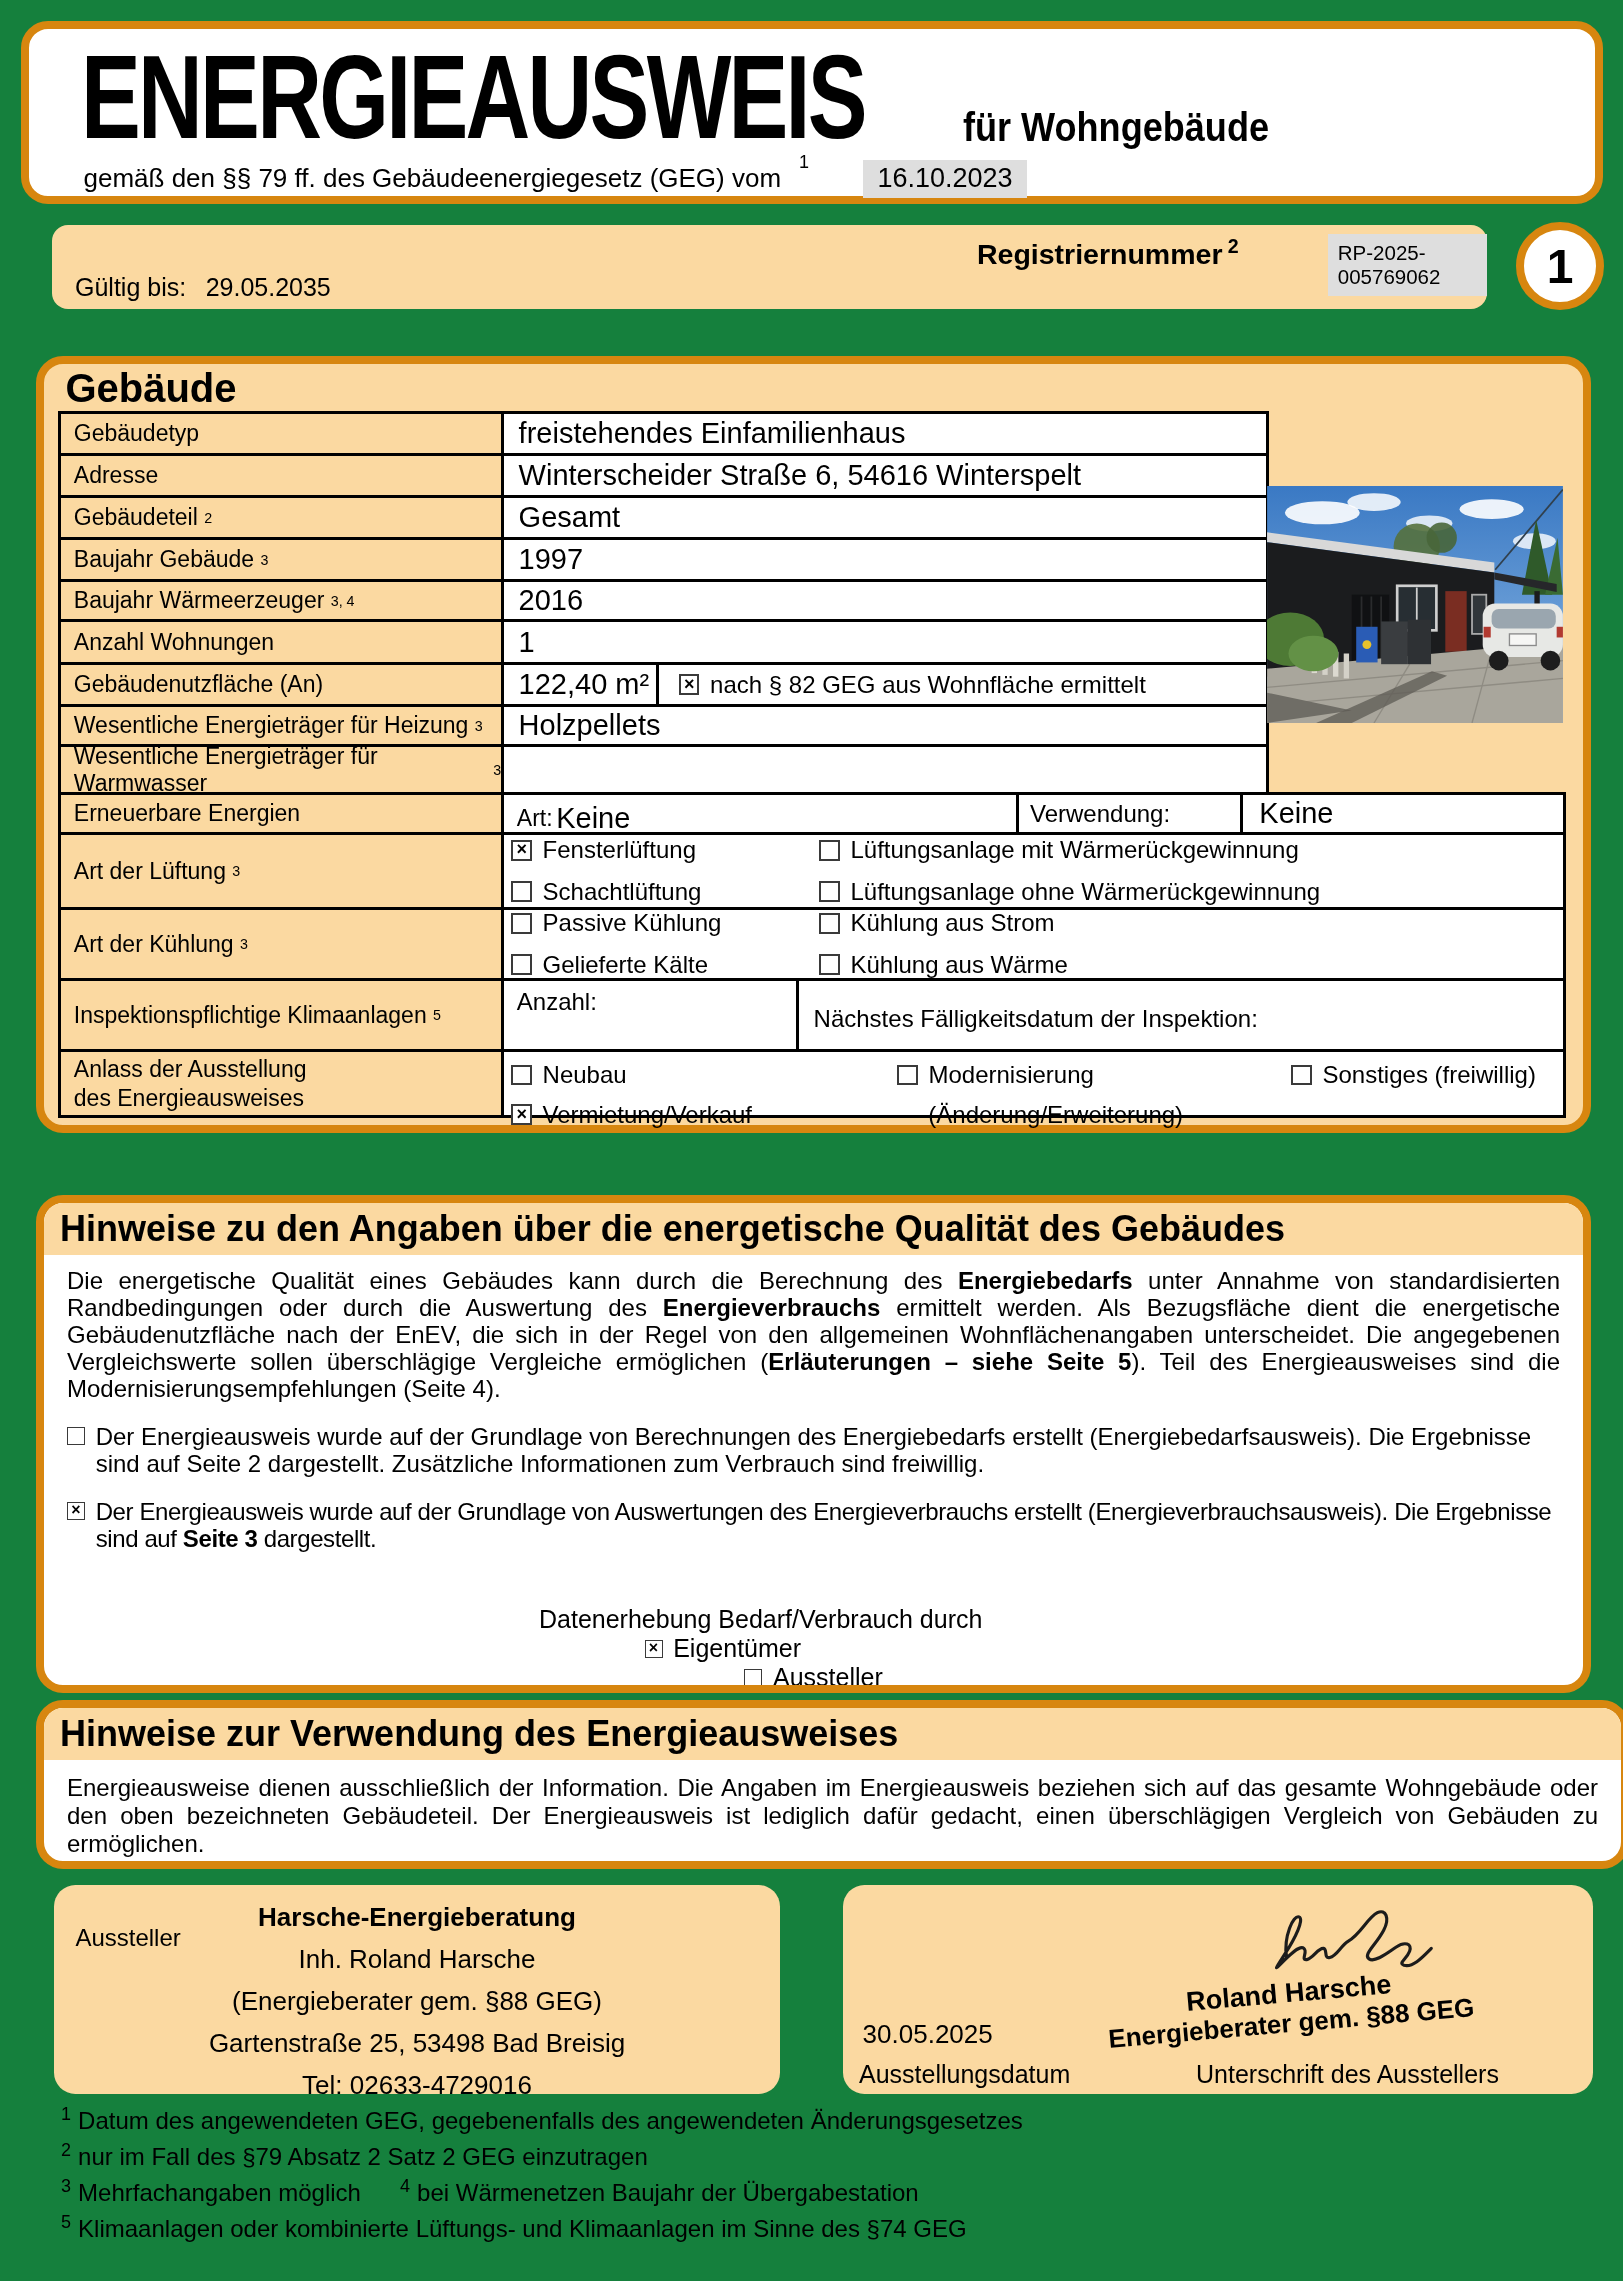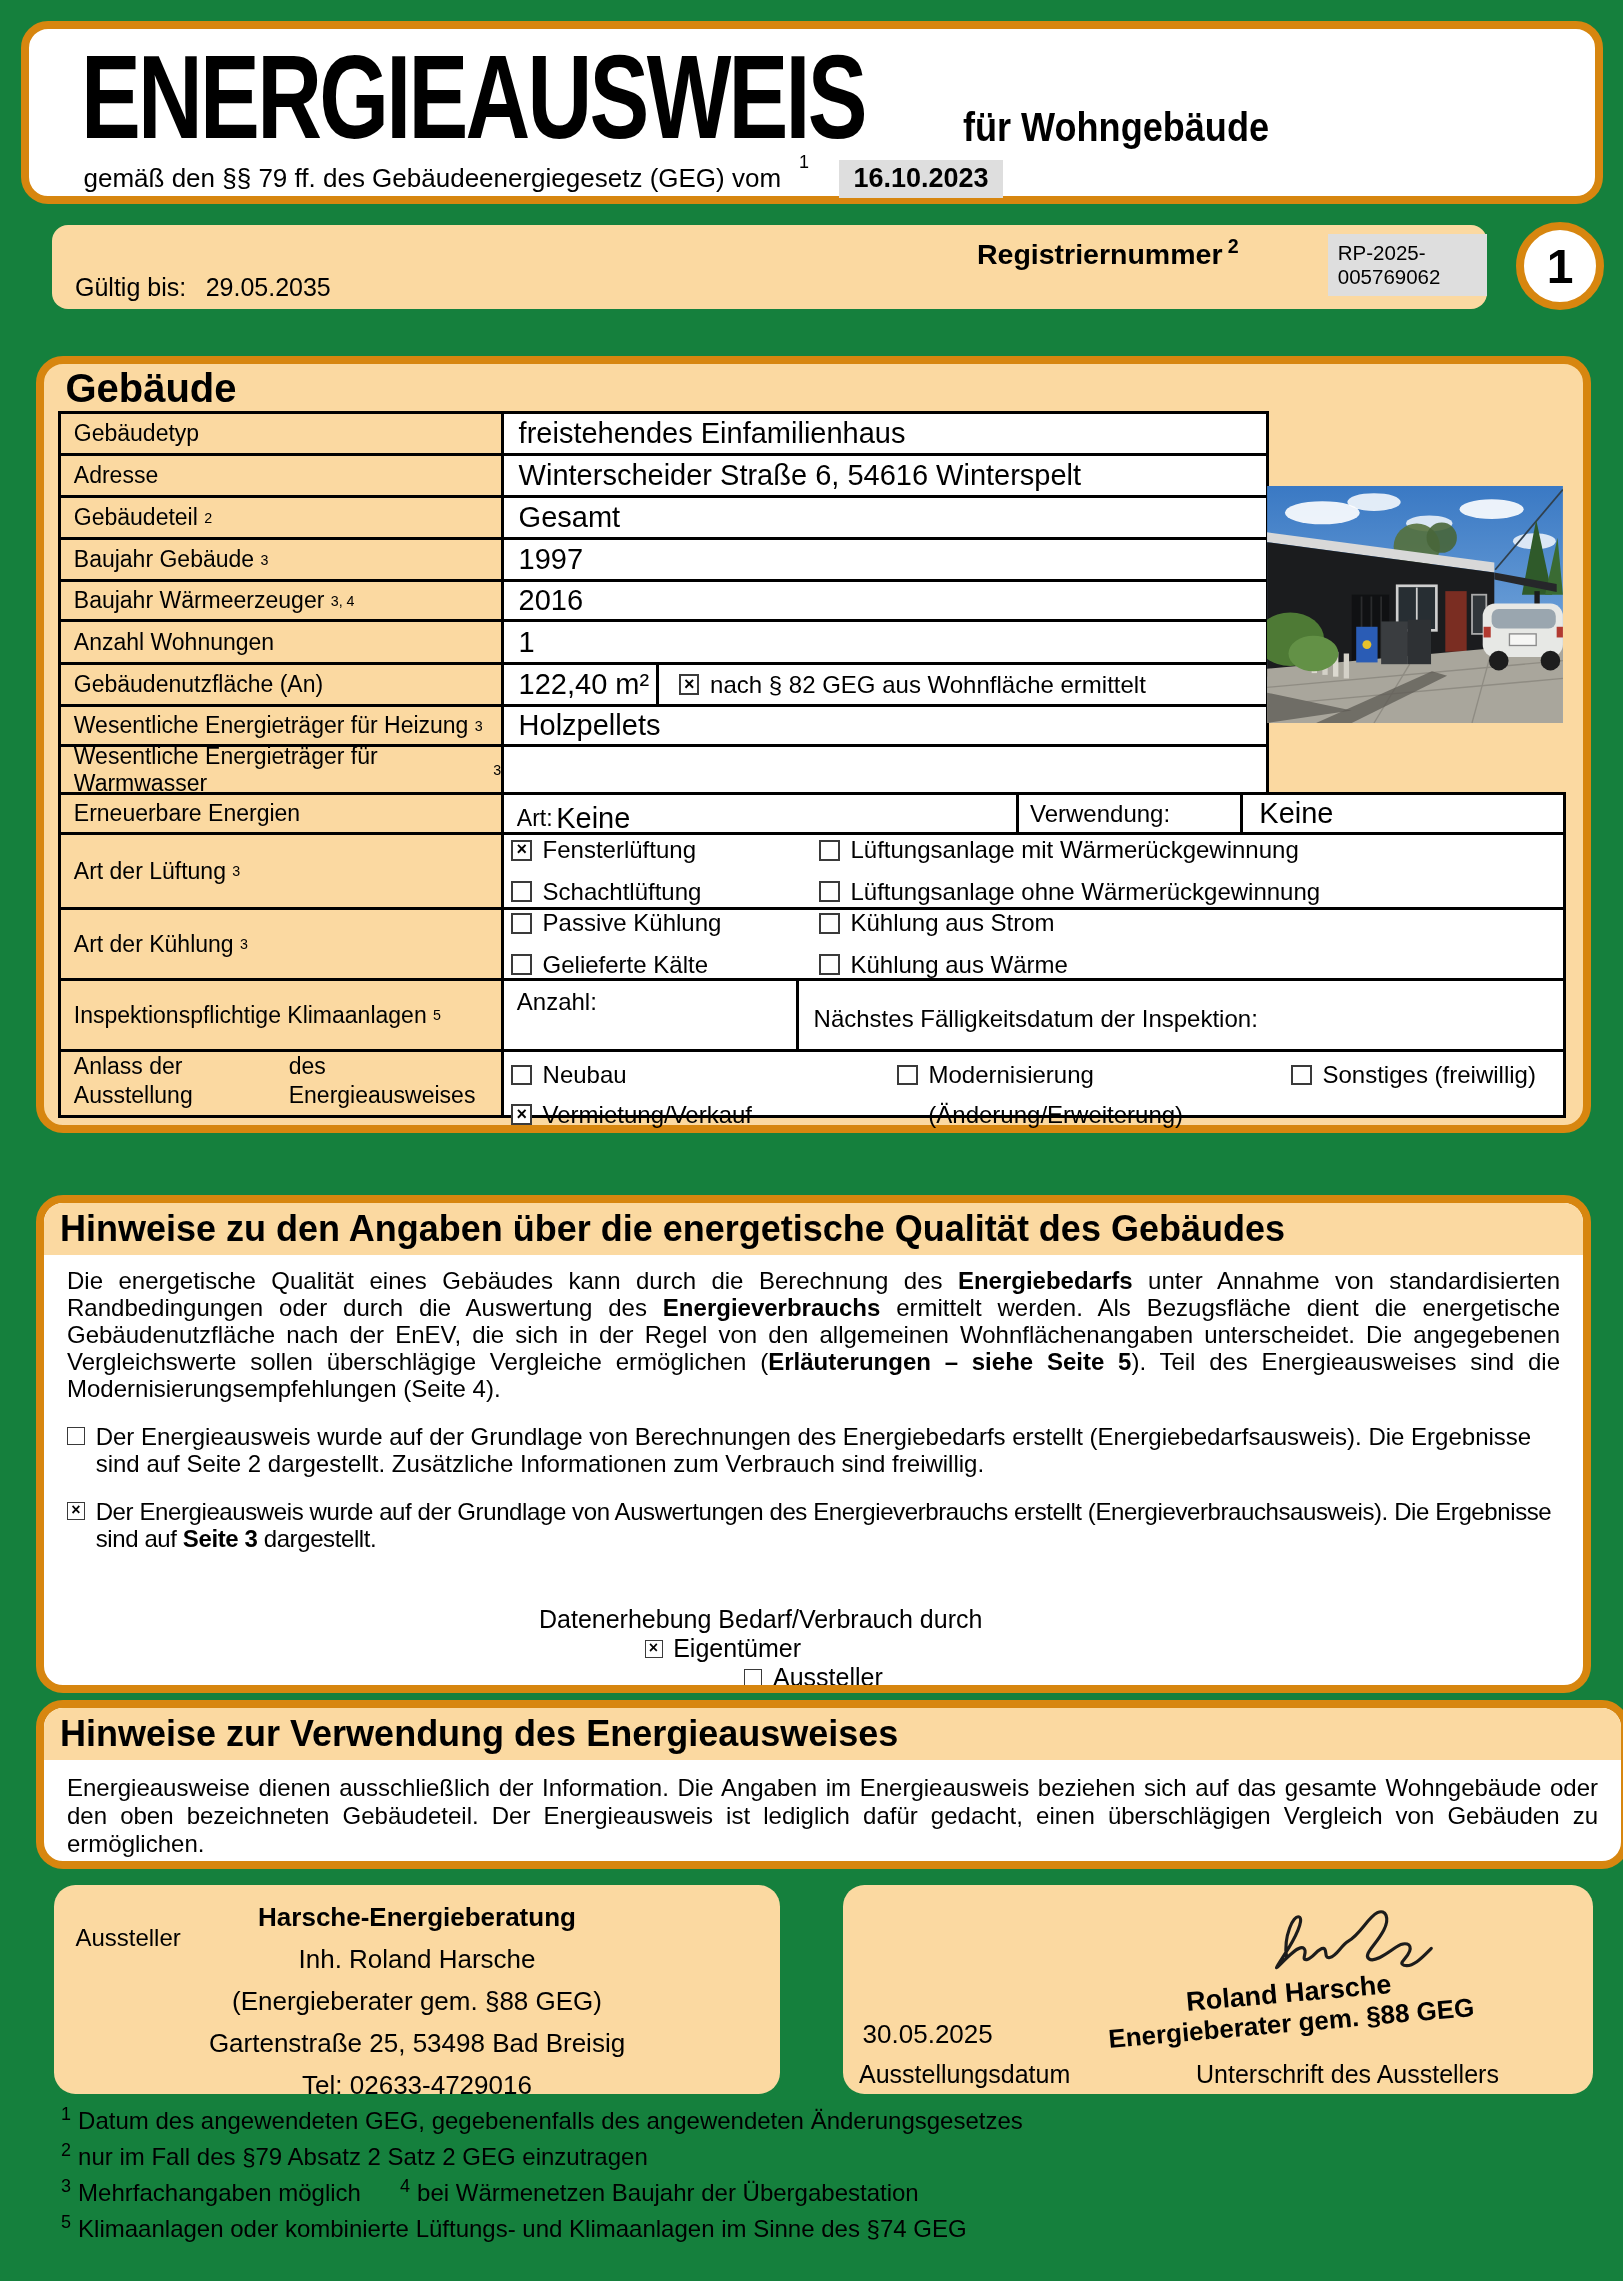--- a/index.html
+++ b/index.html
@@ -18,21 +18,21 @@
   sup{font-size:0.62em;vertical-align:super;line-height:0;}
 
   
   #hdr{left:20.5px;top:21.4px;width:1582px;height:183px;background:#fff;}
   #hdr .title{position:absolute;left:52px;top:3.6px;font-size:118px;font-weight:bold;letter-spacing:-3.6px;
     transform:scaleX(.76);transform-origin:0 0;white-space:nowrap;line-height:1.1;}
   #hdr .title-suffix{position:absolute;left:934px;top:75px;font-size:41px;font-weight:bold;
     transform:scaleX(.88);transform-origin:0 0;white-space:nowrap;}
   #hdr .law{position:absolute;left:55px;top:134px;font-size:26px;display:flex;align-items:flex-start;}
   #hdr .law sup{font-size:18px;margin-left:18px;margin-top:-1.8px;}
-  #hdr .law .datebox{background:var(--gray);margin-left:30px;margin-top:-3.6px;padding:3.6px 14.3px;font-size:27px;font-weight:bold;}
+  #hdr .law .datebox{background:var(--gray);margin-left:54px;margin-top:-3.6px;padding:3.6px 14.3px;font-size:27px;}
 
   
   #reg{left:52px;top:225px;width:1435px;height:84px;background:var(--peach);border-radius:16px;}
   #reg .valid{position:absolute;left:23px;top:48px;font-size:25px;}
   #reg .valid .vdate{margin-left:12.5px;}
   #reg .reglabel{position:absolute;left:925px;top:12.5px;font-size:28.5px;font-weight:bold;}
   #reg .reglabel sup{font-size:19.6px;margin-left:5.3px;}
   #reg .regnum{position:absolute;left:1276px;top:9px;background:var(--gray);font-size:20.5px;padding:7.1px 9.8px;}
   #pagec{position:absolute;left:1516px;top:222px;width:88px;height:88px;border-radius:50%;
     border:8px solid var(--orange);background:#fff;box-sizing:border-box;
@@ -41,21 +41,21 @@
   
   #bld{left:36px;top:356px;width:1555px;height:777px;background:var(--peach);}
   #bld .bld-title{position:absolute;left:21.4px;top:1.8px;font-size:40px;font-weight:bold;}
   .tbl{position:absolute;left:14.3px;top:47px;}
   .tA{width:1211px;border-top:3.6px solid var(--line);border-left:3.6px solid var(--line);border-right:3.6px solid var(--line);box-sizing:border-box;}
   .tB{width:1508px;border:3.6px solid var(--line);box-sizing:border-box;}
   .tr{display:flex;align-items:stretch;border-bottom:3.6px solid var(--line);box-sizing:border-box;}
   .tA .tr.last{border-bottom:none;}
   .tB .tr.last{border-bottom:none;}
   .lc{width:440px;flex:none;display:flex;align-items:center;padding-left:12.5px;font-size:23px;box-sizing:border-box;}
-  .lc.two{align-items:flex-start;justify-content:center;line-height:1.25;}
+  .lc.two{flex-direction:column;align-items:flex-start;justify-content:center;line-height:1.25;}
   .vc{flex:1;background:#fff;border-left:3.6px solid var(--line);display:flex;align-items:center;box-sizing:border-box;}
   .vtext{font-size:29px;padding-left:14.3px;}
   .h47{height:42px}.h45{height:40px}.h48{height:43px}.h50{height:45px}
   .h84{height:75px}.h80{height:71px}.h71{height:63px}
 
   .vc-sub1{width:155px;flex:none;height:100%;border-right:3.6px solid var(--line);display:flex;align-items:center;
     padding-left:14.3px;font-size:29px;box-sizing:border-box;}
   .vc-sub2{flex:1;display:flex;align-items:center;padding-left:19.6px;font-size:24px;}
 
   .rnw1{width:515px;flex:none;height:100%;border-right:3.6px solid var(--line);display:flex;align-items:baseline;

